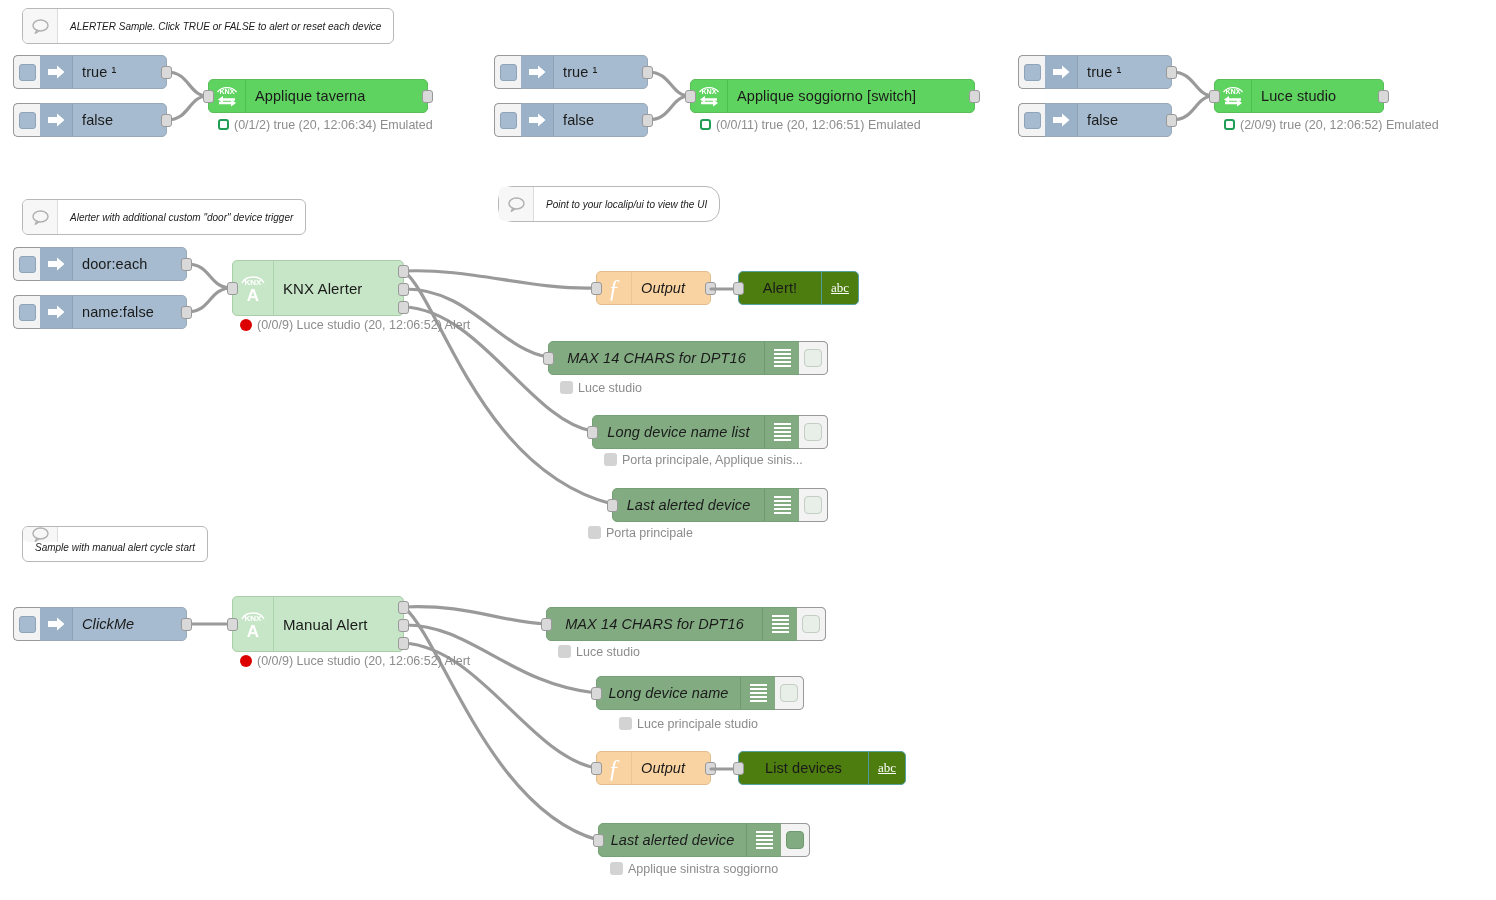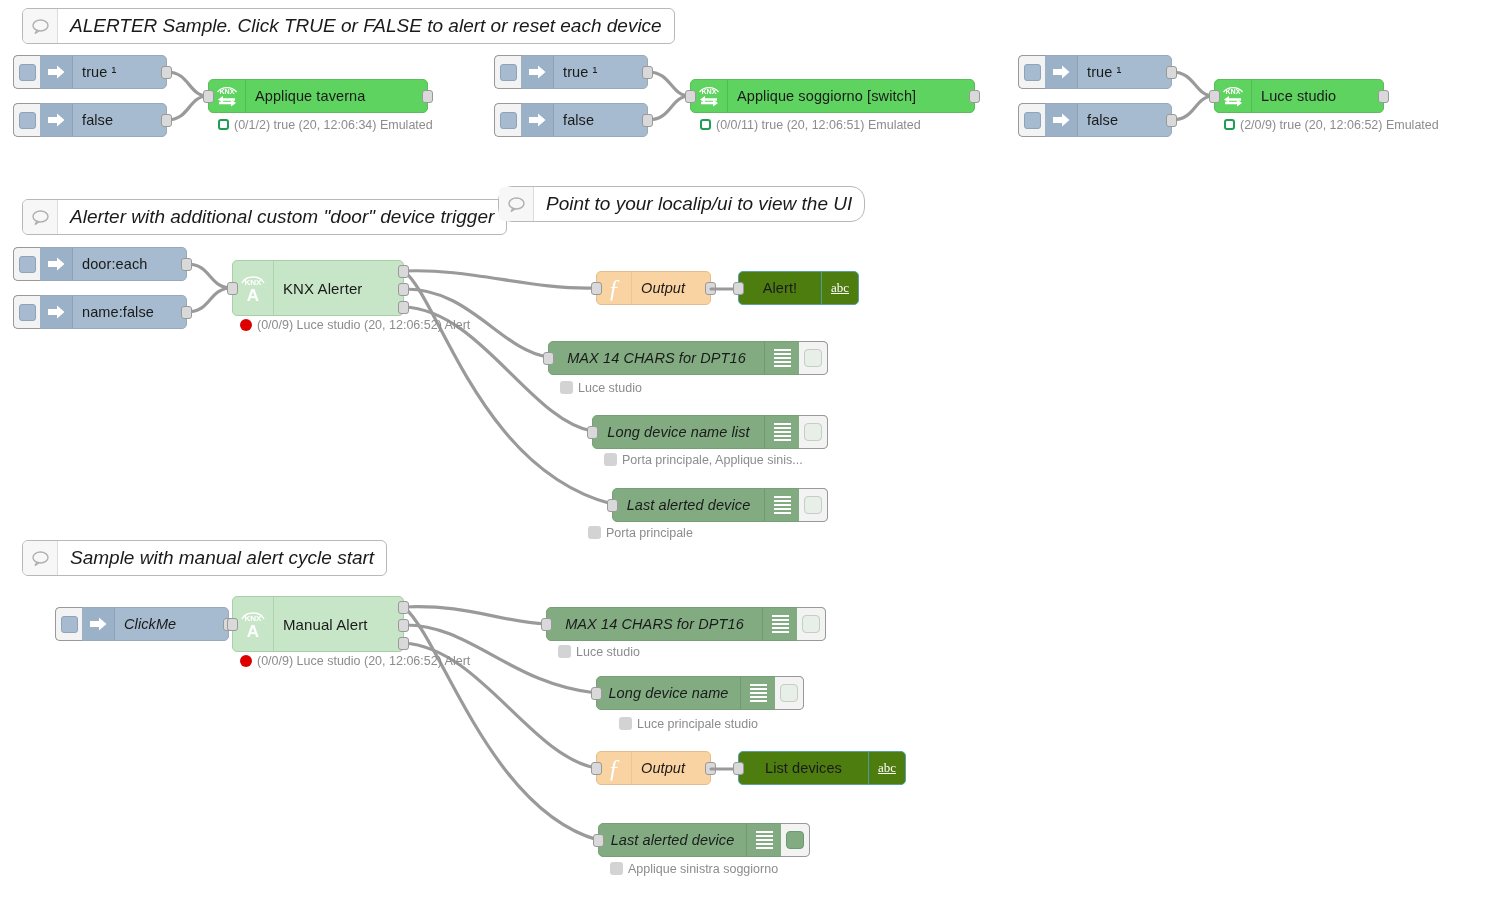--- a/index.html
+++ b/index.html
@@ -52,21 +52,21 @@
     display:flex;align-items:stretch;
   }
   .comment .ic{
     width:34px;border-right:1px solid #dcdcdc;
     background:#f7f7f7;
     display:flex;align-items:center;justify-content:center;
     border-radius:5px 0 0 5px;
   }
   .comment .txt{
     display:flex;align-items:center;padding:0 12px;
-    font-style:italic;font-size:19px;color:#1a1a1a;
+    font-style:italic;font-size:10px;color:#1a1a1a;
     white-space:nowrap;
   }
 
   
   .inject{
     height:34px;
     background:#a6bbcf;
     border-color:#9aa9b8;
   }
   .inject .btn{
@@ -502,31 +502,31 @@
     <span class="tglbtn">
         <i></i>
       </span>
     <span class="port" style="left:-6px;top:10px;"></span>
   </div>
   <div class="status" style="left:588px;top:526px;">
     <span class="dot grey"></span>
     <span class="txt">Porta principale</span>
   </div>
 
-  <div class="comment" style="position:absolute;left:22px;top:540px;">
+  <div class="comment" style="position:absolute;left:22px;top:526px;flex-direction:column;">
     <span class="ic">
       <svg width="17" height="15" viewBox="0 0 17 15">
           <ellipse cx="8.5" cy="6.5" rx="7.5" ry="5.5" fill="none" stroke="#b0b0b0" stroke-width="1.4"></ellipse>
           <path d="M5,11 L3,14.5 L7,12" fill="none" stroke="#b0b0b0" stroke-width="1.4"></path>
         </svg>
     </span>
     <span class="txt">Sample with manual alert cycle start</span>
   </div>
 
-  <div class="node inject" style="left:13px;top:607px;width:174px;margin-left:42px;">
+  <div class="node inject" style="left:13px;top:607px;width:174px;">
     <span class="btn">
         <i></i>
       </span>
     <span class="ic">
       <svg width="19" height="16" viewBox="0 0 19 16">
           <path d="M1,5 L10,5 L10,1.5 L17.5,8 L10,14.5 L10,11 L1,11 Z" fill="#ffffff"></path>
         </svg>
     </span>
     <span class="label italic">ClickMe</span>
     <span class="port" style="right:-6px;top:10px;"></span>

